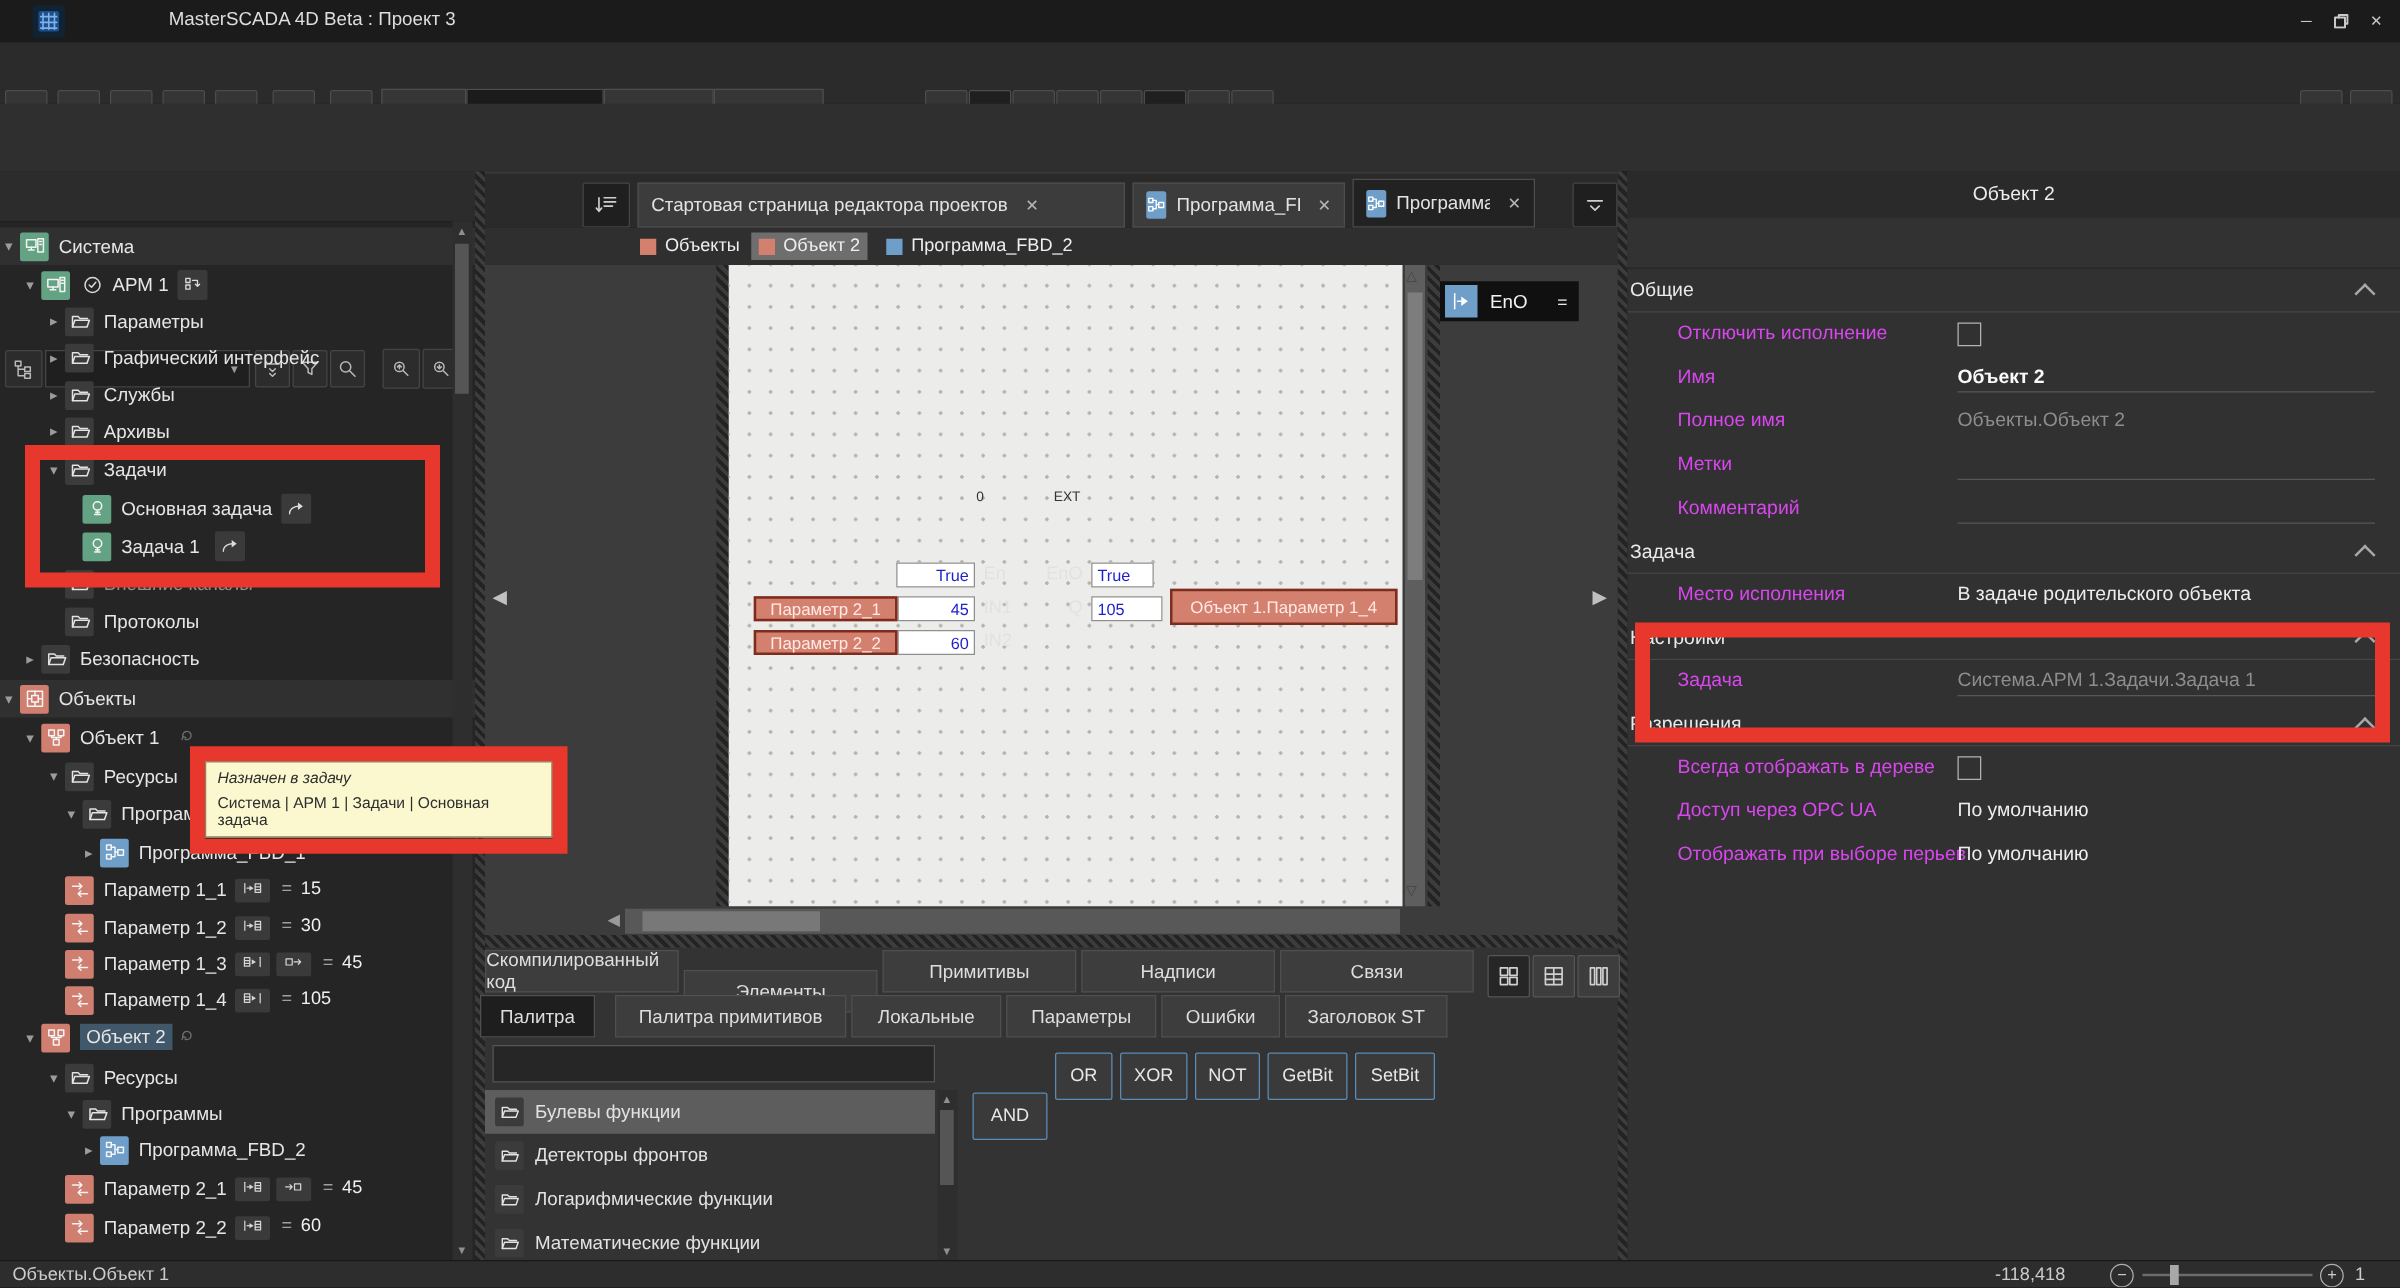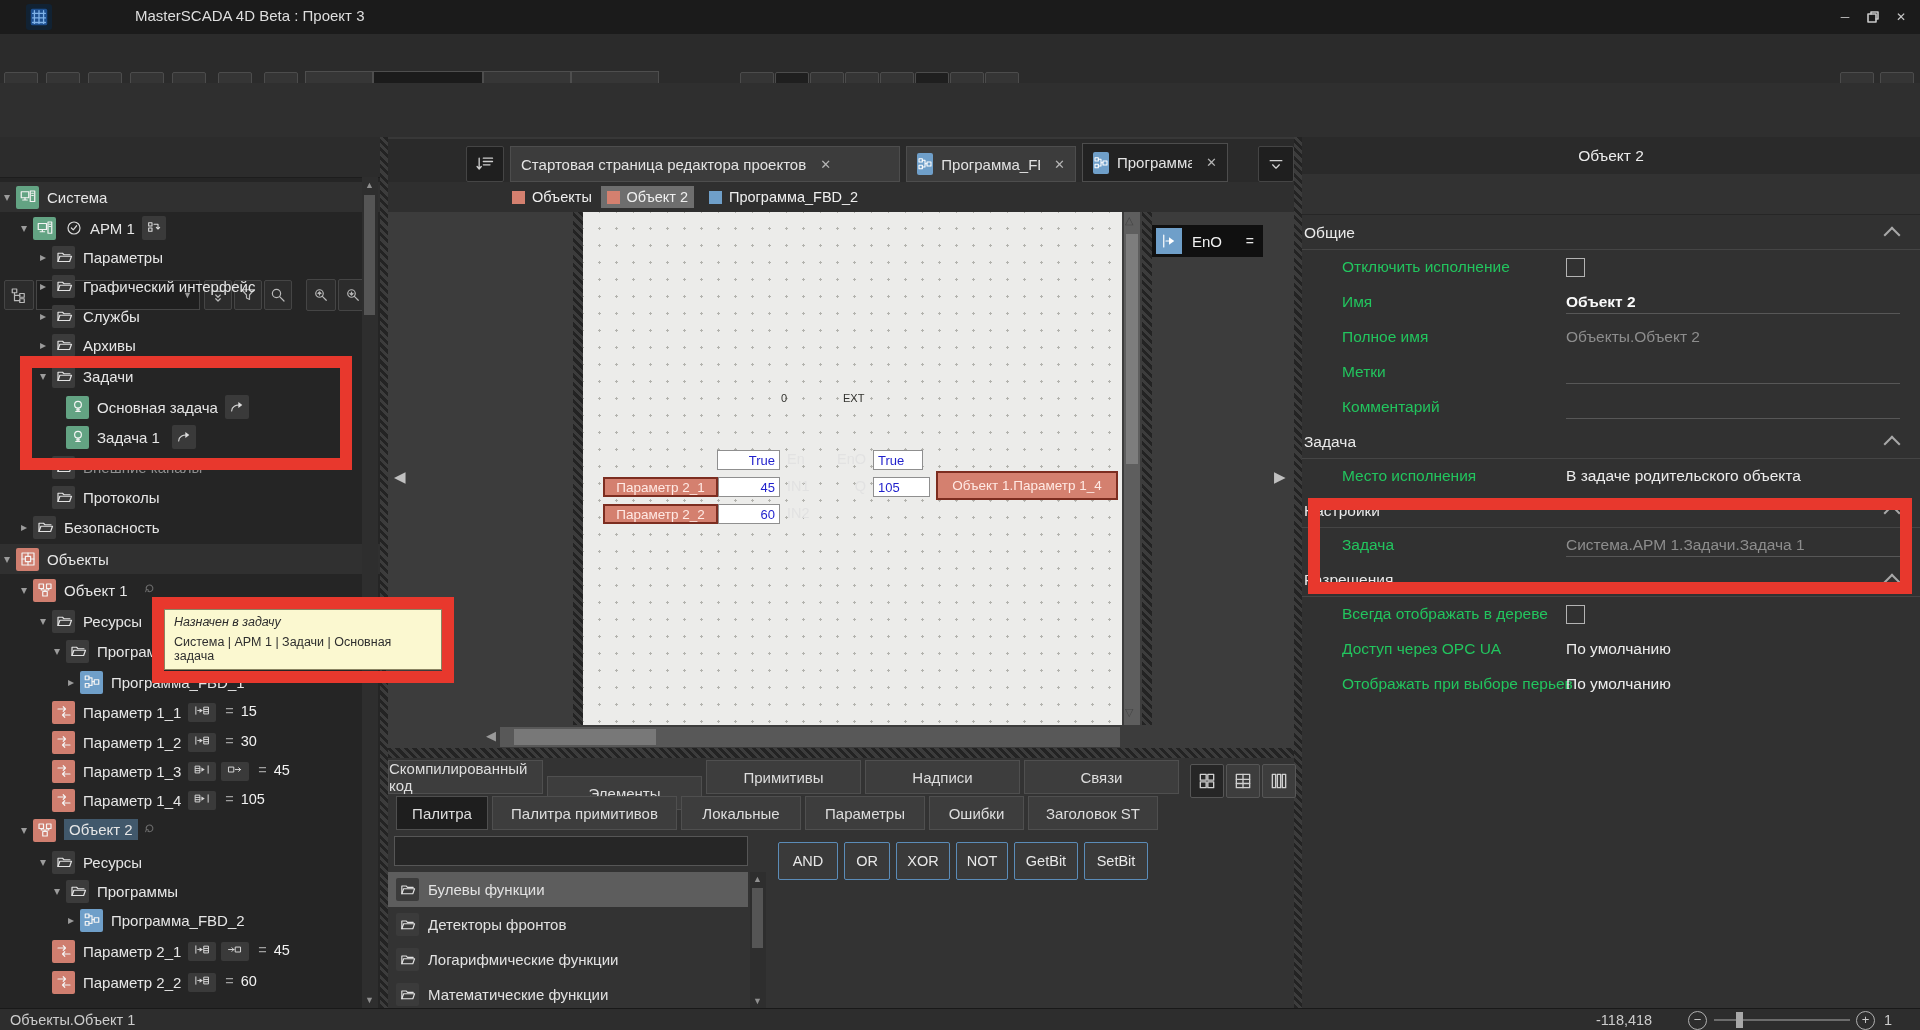--- a/index.html
+++ b/index.html
@@ -117,21 +117,21 @@
   
   #props{left:1302px;top:137px;width:618px;height:871px;background:#313131;}
   #props-header{left:1302px;top:137px;width:618px;height:37px;background:#2a2a2a;display:flex;align-items:center;justify-content:center;
                 font-size:15.5px;color:#ececec;border-bottom:1px solid #1f1f1f;}
   #props-toolbar{left:1302px;top:174px;width:618px;height:40px;background:#323232;border-bottom:1px solid #262626;}
   .psec{position:absolute;left:1302px;width:618px;height:34px;display:flex;align-items:center;font-size:15.5px;color:#eaeaea;
         border-bottom:1px solid #454545;box-sizing:border-box;}
   .psec .t{margin-left:2px;}
   .psec .chev-up{position:absolute;right:22px;width:10px;height:10px;border-left:2px solid #a8a8a8;border-top:2px solid #a8a8a8;transform:rotate(45deg);margin-top:4px;}
   .prow{position:absolute;left:1302px;width:618px;height:35px;font-size:15.5px;}
-  .prow .lab{position:absolute;left:40px;top:8px;color:#22c55e;white-space:nowrap;}
+  .prow .lab{position:absolute;left:40px;top:8px;color:#d946ef;white-space:nowrap;}
   .prow .val{position:absolute;left:264px;top:8px;right:20px;color:#ededed;white-space:nowrap;}
   .prow .val.muted{color:#8d8d8d;}
   .prow .val.strong{font-weight:bold;color:#fafafa;}
   .prow .field{position:absolute;left:264px;right:20px;top:4px;height:24px;border-bottom:1px solid #575757;}
   .prow .cb{position:absolute;left:264px;top:8px;width:17px;height:17px;border:1px solid #b3b3b3;background:transparent;}
   
   #statusbar{left:0;top:1008px;width:1920px;height:22px;background:#2d2d2d;border-top:1px solid #191919;
              font-size:14.5px;color:#cccccc;}
   
   .redbox{position:absolute;border:12px solid #e8382d;pointer-events:none;z-index:60;}
@@ -827,21 +827,21 @@
     </div>
 
   <div class="abs" id="bottompanel"></div>
   <div class="abs chev" style="left:388px;top:748px;width:906px;height:10px;"></div>
   <div id="bottom-tabs">
       <div class="abs btab" style="left: 388px; width: 155px; top: 760px;">Скомпилированный код</div>
       <div class="abs btab" style="left: 547px; width: 155px; top: 760px; margin-top: 16px;">Элементы</div>
       <div class="abs btab" style="left: 706px; width: 155px; top: 760px;">Примитивы</div>
       <div class="abs btab" style="left: 865px; width: 155px; top: 760px;">Надписи</div>
       <div class="abs btab" style="left: 1024px; width: 155px; top: 760px;">Связи</div>
-      <div class="abs btab active" style="left: 396px; width: 92px; top: 796px;">Палитра</div>
+      <div class="abs btab active" style="left: 384px; width: 92px; top: 796px;">Палитра</div>
       <div class="abs btab" style="left: 492px; width: 185px; top: 796px;">Палитра примитивов</div>
       <div class="abs btab" style="left: 681px; width: 120px; top: 796px;">Локальные</div>
       <div class="abs btab" style="left: 805px; width: 120px; top: 796px;">Параметры</div>
       <div class="abs btab" style="left: 929px; width: 95px; top: 796px;">Ошибки</div>
       <div class="abs btab" style="left: 1028px; width: 130px; top: 796px;">Заголовок ST</div>
     </div>
   <div class="abs" id="palsearch"></div>
   <div id="palette-list">
       <div class="palitem sel" style="top: 872px;">
         <span class="tile tile-dark">
@@ -879,21 +879,21 @@
         </span>
         <span>Математические функции</span>
       </div>
     </div>
   <div class="abs vscroll" style="left:750px;top:872px;width:16px;height:136px;">
     <span class="scr-arr" style="top:2px;left:0;">▲</span>
     <div class="thumb" style="top:16px;height:60px;"></div>
     <span class="scr-arr" style="bottom:2px;left:0;">▼</span>
   </div>
   <div id="func-buttons">
-      <div class="fnbtn" style="left: 778px; width: 58px;">AND</div>
+      <div class="fnbtn" style="left: 778px; width: 58px; margin-top: 32px;">AND</div>
       <div class="fnbtn" style="left: 844px; width: 44px;">OR</div>
       <div class="fnbtn" style="left: 896px; width: 52px;">XOR</div>
       <div class="fnbtn" style="left: 956px; width: 50px;">NOT</div>
       <div class="fnbtn" style="left: 1014px; width: 62px;">GetBit</div>
       <div class="fnbtn" style="left: 1084px; width: 62px;">SetBit</div>
     </div>
   <div id="view-buttons">
       <div class="viewbtn on" style="left: 1190px;">
         <svg class="icon" width="20" height="20" viewBox="0 0 24 24">
           <rect x="4" y="4" width="7" height="7"></rect>

